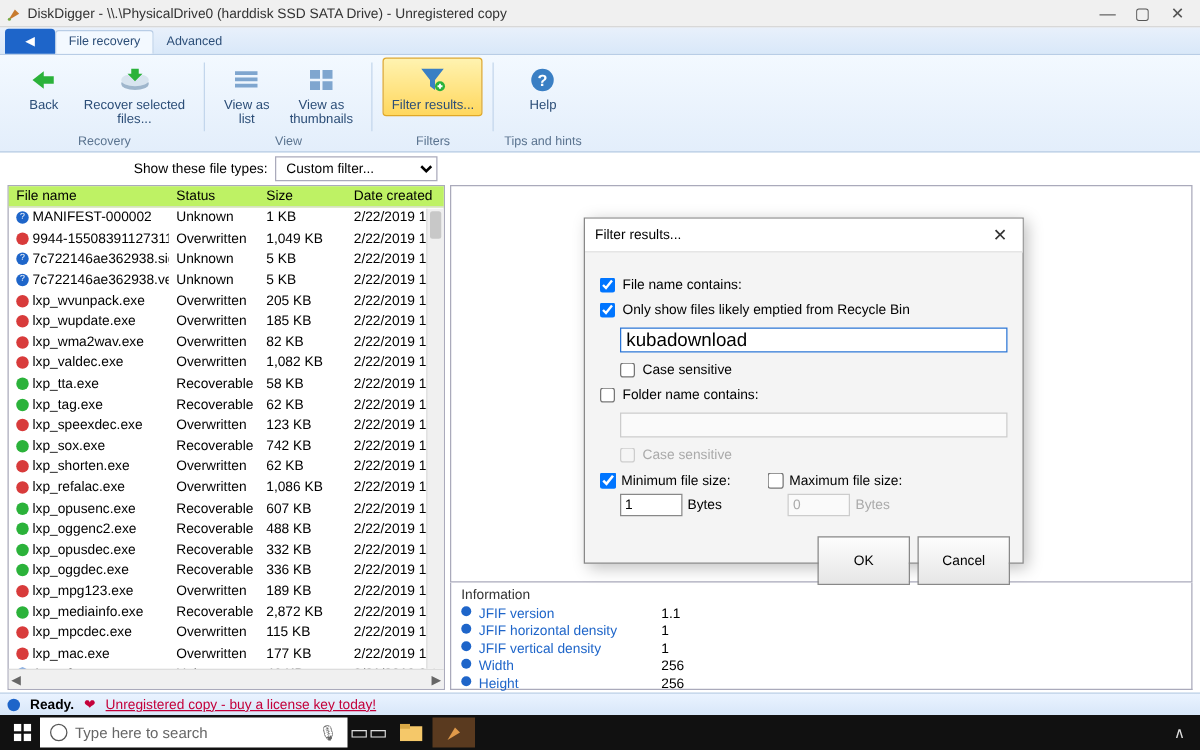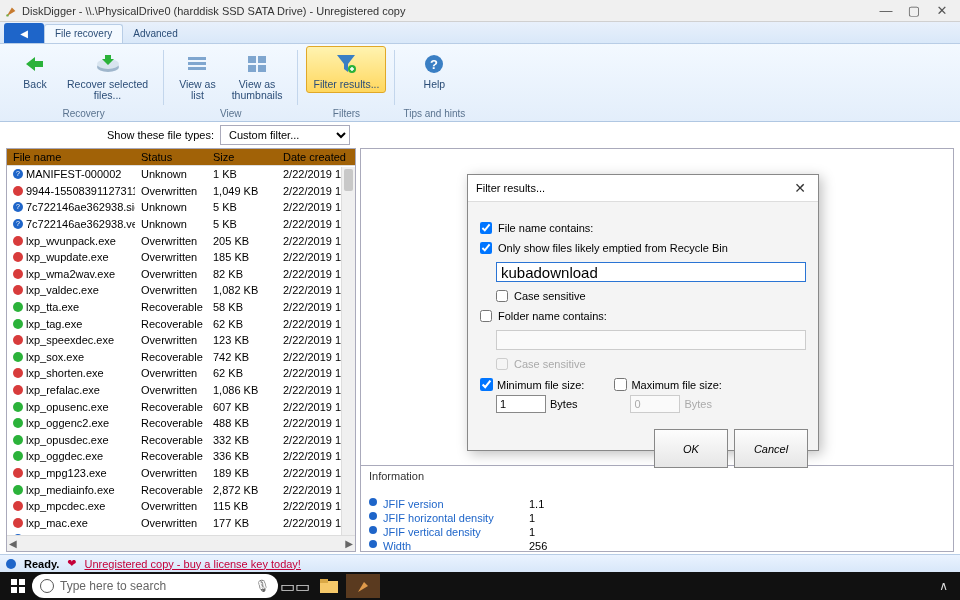--- a/index.html
+++ b/index.html
@@ -28,42 +28,42 @@
   .rbutton .ricon { width: 28px; height: 26px; margin-bottom: 2px; display:flex; align-items:center; justify-content:center; }
   .rbutton .lines { line-height: 1.05; }
 
   
   .filter-row { height: 26px; display:flex; align-items:center; justify-content:flex-end; gap: 6px; padding: 0 8px; font-size: 11px; }
   .filter-row select { font-size: 11px; height: 20px; width: 130px; border:1px solid #aab; padding: 0 4px; background:#fff; }
 
   
   .main { display:flex; height: 410px; padding: 0 6px 6px; gap: 4px; }
   .left-panel { width: 350px; border:1px solid #aab; background:#fff; display:flex; flex-direction:column; position:relative; }
-  .list-header { display:flex; font-size: 11px; border-bottom: 1px solid #ddd; background:#a16207; }
+  .list-header { display:flex; font-size: 11px; border-bottom: 1px solid #ddd; background:#bef264; }
   .list-header div, .list-row div { padding: 2px 6px; white-space:nowrap; overflow:hidden; }
   .col-name { width: 128px; }
   .col-status { width: 72px; }
   .col-size { width: 70px; }
   .col-date { flex:1; }
   .list-body { flex:1; overflow:hidden; font-size: 11px; }
   .list-row { display:flex; height: 16.6px; align-items:center; }
   .list-row .file-icon { width:10px; height:10px; border-radius:50%; margin-right:3px; flex-shrink:0; display:inline-block; vertical-align:middle; }
   .list-row .col-name { display:flex; align-items:center; }
   .hscroll { height: 16px; border-top:1px solid #ddd; background:#f0f0f0; display:flex; align-items:center; justify-content:space-between; padding:0 2px; font-size:10px; color:#666; }
   .vscroll { position:absolute; right:0; top:18px; bottom:16px; width:14px; background:#f0f0f0; border-left:1px solid #ddd; }
   .vscroll .thumb { position:absolute; left:2px; right:2px; top:2px; height:22px; background:#c8c8c8; border-radius:2px; }
 
   .right-panel { flex:1; display:flex; flex-direction:column; }
   .tabs { display:flex; font-size:11px; }
   .tabs .tab { padding: 2px 10px; border:1px solid #aab; border-bottom:none; background:#eef4fb; border-radius:3px 3px 0 0; margin-right:2px; }
   .tabs .tab.active { background:#fff; }
   .preview-area { flex:1; border:1px solid #aab; background:#fff; position:relative; }
 
   .info-panel { height: 86px; border:1px solid #aab; border-top:none; padding: 4px 8px; font-size: 11px; }
-  .info-panel .info-title { margin-bottom: 15px; color:#333; }
+  .info-panel .info-title { margin-bottom: 2px; color:#333; }
   .info-row { display:flex; align-items:flex-start; gap:6px; padding: 1px 0; }
   .info-row .bullet { width:8px; height:8px; border-radius:50%; background:#1e65c9; }
   .info-row .label { width: 140px; color:#1e65c9; }
 
   
   .dialog { position:absolute; left:467px; top:174px; width:352px; height:277px; background:#f4f4f4; border:1px solid #888; box-shadow: 3px 3px 12px rgba(0,0,0,0.25); font-size:11px; display:flex; flex-direction:column; }
   .dialog-title { padding: 5px 8px; background:#fff; display:flex; align-items:center; border-bottom:1px solid #ddd; }
   .dialog-title .spacer { flex:1; }
   .dialog-title .close { font-size:14px; color:#333; cursor:default; padding:0 4px; }
   .dialog-body { flex:1; padding: 10px 12px; }
@@ -72,32 +72,32 @@
   .drow.sub { margin-left: 16px; }
   .textin { width:100%; height:20px; border:1px solid #2a74d4; padding: 2px 4px; font-size:15px; }
   .textin.disabled { border:1px solid #ccc; background:#fafafa; color:#888; }
   .sizerow { display:flex; gap: 30px; }
   .sizecol { display:flex; flex-direction:column; gap:4px; }
   .sizecol .inline { display:flex; align-items:center; gap:4px; }
   .smallin { width:50px; height:18px; font-size:11px; padding:1px 3px; border:1px solid #888; }
   .smallin.disabled { border:1px solid #ccc; color:#aaa; background:#fafafa; }
   .disabled-text { color:#aaa; }
   .dialog-buttons { padding: 6px 10px 10px; display:flex; justify-content:flex-end; gap:6px; }
-  .dialog-buttons button { width:74px; height:39px; font-size:11px; border:1px solid #888; background:linear-gradient(#fdfdfd,#e6e6e6); cursor:default;font-style:italic; }
+  .dialog-buttons button { width:74px; height:39px; font-size:11px; border:1px solid #888; background:linear-gradient(#fdfdfd,#e6e6e6); cursor:default; }
 
   
   .status-bar { position:absolute; left:0; right:0; bottom:28px; height:18px; background:linear-gradient(#eaf3ff,#d8e7f9); border-top:1px solid #b8cde6; display:flex; align-items:center; font-size:11px; padding:0 6px; gap:8px; }
   .status-bar .ready-dot { width:10px; height:10px; border-radius:50%; background:#1e65c9; }
   .status-bar a { color:#c4003a; text-decoration:underline; }
   .status-bar .heart { color:#c4003a; }
 
   
   .taskbar { position:absolute; left:0; right:0; bottom:0; height:28px; background:#111; display:flex; align-items:center; padding:0 4px; gap:0; }
   .taskbar .start { width:28px; height:24px; display:flex; align-items:center; justify-content:center; color:#fff; }
-  .taskbar .search { flex: 0 0 246px; height:24px; background:#fff; display:flex; align-items:center; padding:0 8px; gap:6px; font-size:12px; color:#666; border-radius:12px; }
+  .taskbar .search { flex: 0 0 246px; height:24px; background:#fff; display:flex; align-items:center; padding:0 8px; gap:6px; font-size:12px; color:#666; border-radius:0; }
   .taskbar .search .circle { width:14px; height:14px; border:1.5px solid #555; border-radius:50%; }
   .taskbar .tb-icon { width:34px; height:24px; display:flex; align-items:center; justify-content:center; color:#ddd; }
   .taskbar .tb-icon.active { background:#5a3a1f; }
   .taskbar .tray { margin-left:auto; color:#ddd; font-size:12px; padding:0 8px; }
 </style>
 </head>
 <body>
 
 <div class="title-bar">
   <svg class="app-icon" viewBox="0 0 16 16">

